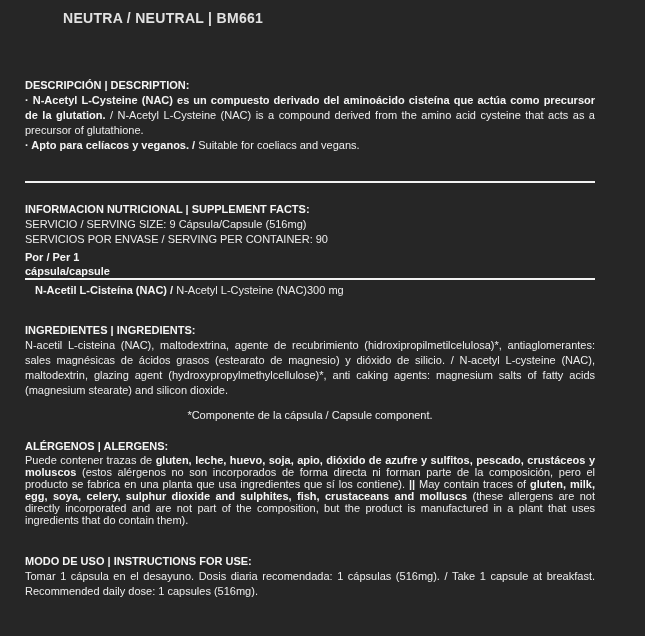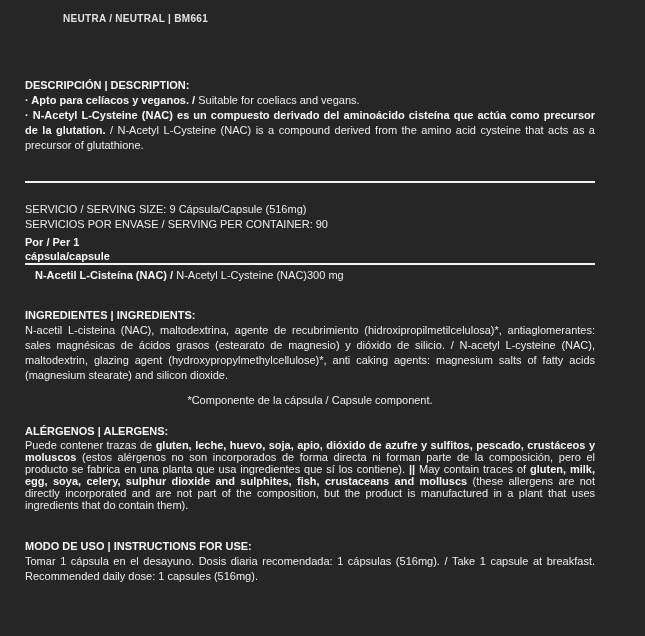--- a/index.html
+++ b/index.html
@@ -14,21 +14,21 @@
     font-family: "Liberation Sans", sans-serif;
     font-size: 11px;
     line-height: 15px;
     overflow: hidden;
   }
   .content {
     padding: 0 50px 0 25px;
   }
   .top-label {
     margin: 11px 0 0 38px;
-    font-size: 10px;
+    font-size: 14px;
     font-weight: bold;
     letter-spacing: 0.3px;
     color: #e2e2e2;
   }
   .heading {
     font-size: 11px;
     font-weight: bold;
     margin: 0;
     color: #f5f5f5;
   }
@@ -77,27 +77,28 @@
 </style>
 </head>
 <body style="background: rgb(38, 38, 38); color: rgb(237, 237, 237);">
 
 <div class="content">
 
   <div class="top-label">NEUTRA / NEUTRAL | BM661</div>
 
   <section class="sec-description">
     <h2 class="heading">DESCRIPCIÓN | DESCRIPTION:</h2>
+    <p><span class="b">· N-Acetyl L-Cysteine (NAC) es un compuesto derivado del aminoácido cisteína que actúa como precursor de la glutation.</span><span> / N-Acetyl L-Cysteine (NAC) is a compound derived from the amino acid cysteine that acts as a precursor of glutathione.</span></p>
     <p><span class="b">· Apto para celíacos y veganos. /</span><span> Suitable for coeliacs and vegans.</span></p>
-    <p><span class="b">· N-Acetyl L-Cysteine (NAC) es un compuesto derivado del aminoácido cisteína que actúa como precursor de la glutation.</span><span> / N-Acetyl L-Cysteine (NAC) is a compound derived from the amino acid cysteine that acts as a precursor of glutathione.</span></p>
   </section>
 
   <hr class="rule rule-top" style="border-top-color: rgb(242, 242, 242);">
 
   <section class="sec-nutrition">
+    <h2 class="heading">INFORMACION NUTRICIONAL | SUPPLEMENT FACTS:</h2>
     <p>SERVICIO / SERVING SIZE: 9 Cápsula/Capsule (516mg)</p>
     <p>SERVICIOS POR ENVASE / SERVING PER CONTAINER: 90</p>
 
     <div class="facts-colhead">
       <div>Por / Per 1</div>
       <div>cápsula/capsule</div>
     </div>
 
     <hr class="rule" style="border-top-color: rgb(242, 242, 242);">
 

